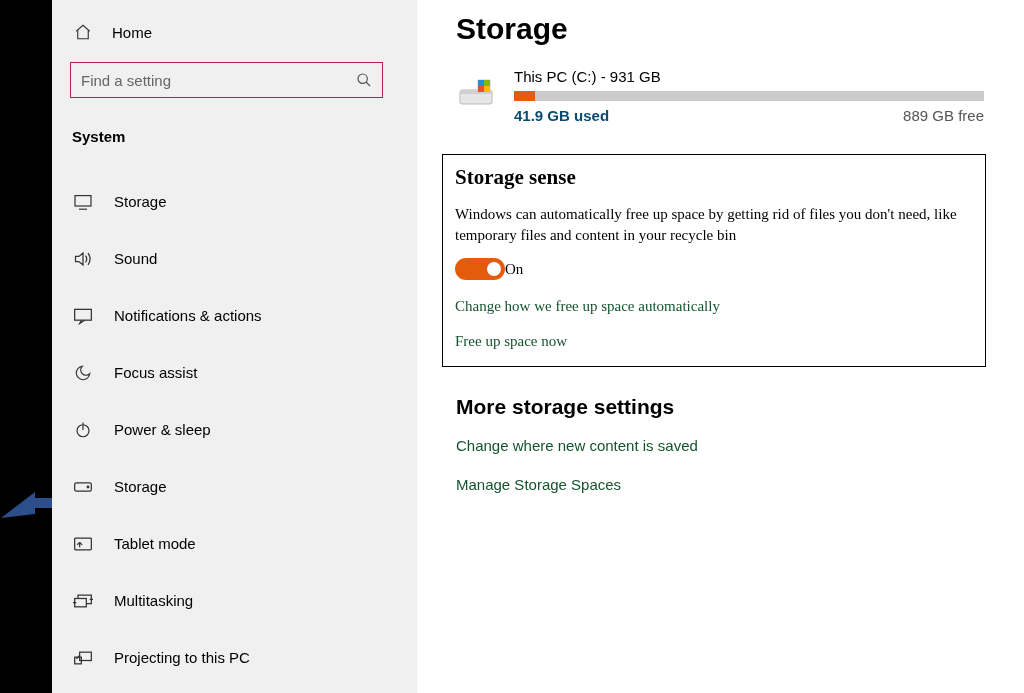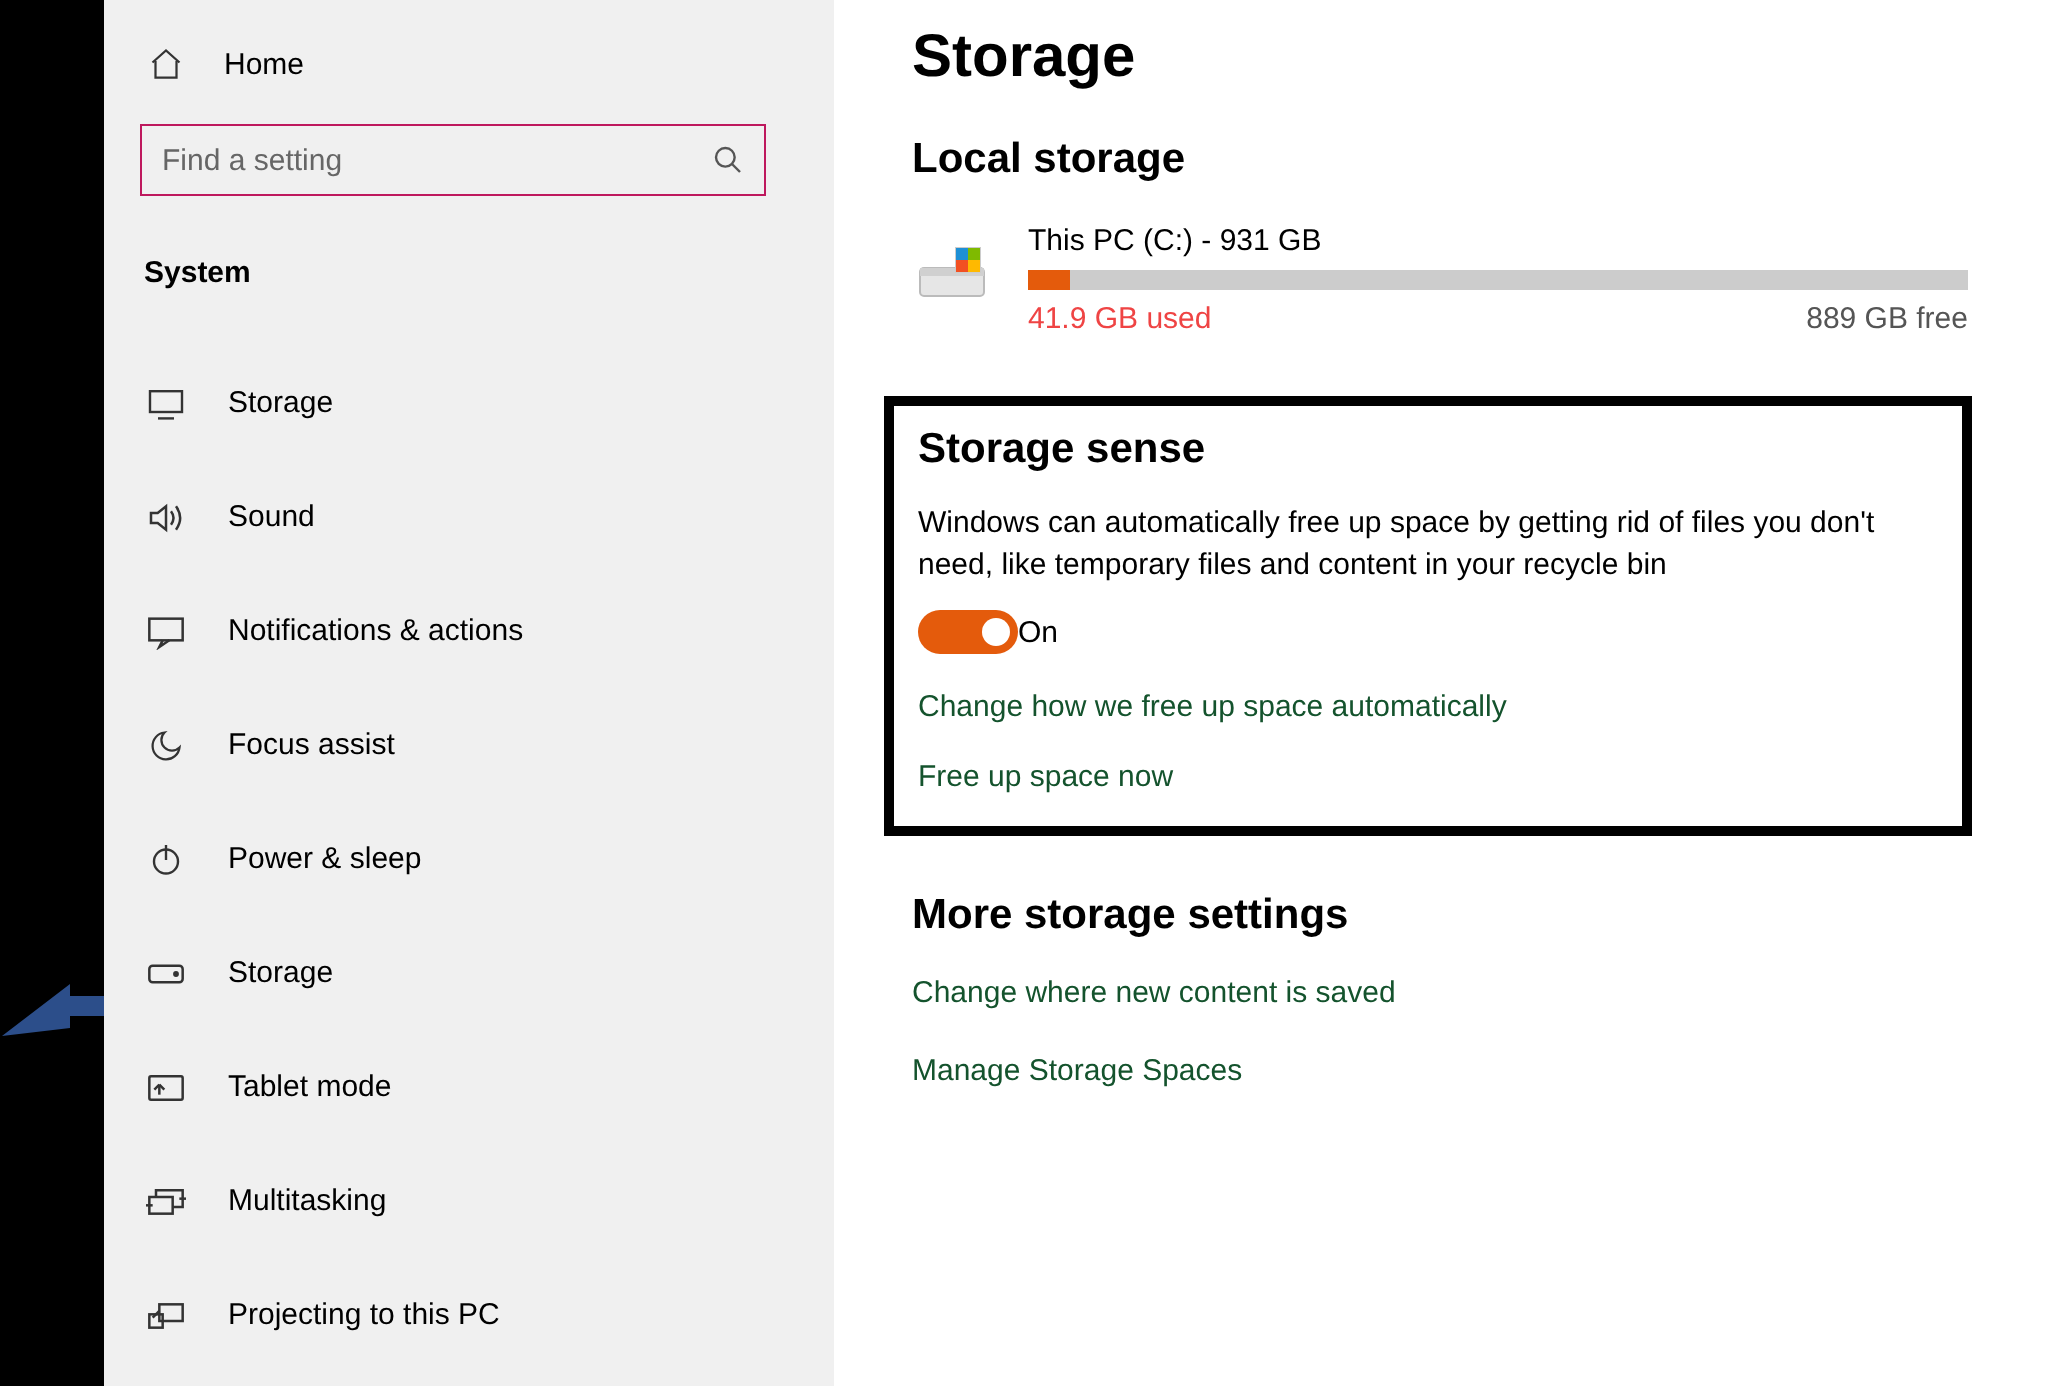--- a/index.html
+++ b/index.html
@@ -86,28 +86,29 @@
   h1.page-title { font-weight: 600; font-size: 30px; margin-bottom: 22px; }
   h2.section-title { font-weight: 600; font-size: 21px; margin-top: 6px; margin-bottom: 20px; }
 
   .drive-block { display: flex; gap: 18px; margin-bottom: 30px; }
   .drive-icon { width: 40px; height: 40px; position: relative; margin-top: 4px; }
   .drive-info { flex: 1; }
   .drive-name { font-size: 15px; margin-bottom: 6px; }
   .progress-bar { width: 100%; height: 10px; background: #ccc; position: relative; margin-bottom: 6px; }
   .progress-fill { position: absolute; left: 0; top: 0; height: 100%; background: #e45b0c; width: 4.5%; }
   .drive-stats { display: flex; justify-content: space-between; font-size: 15px; }
-  .used-label { color: #ef4444; }
+  .used-label { color: #0c4a6e; font-weight: bold; }
   .free-label { color: #555; }
 
   .storage-sense-box {
-    border: 5px solid #000000;
+    border: 1px solid #000000;
     padding: 10px 12px 16px 12px;
     margin-left: -14px;
     margin-right: -2px;
+    font-family: Liberation Serif, serif;
   }
   .storage-sense-box h2.section-title { margin-top: 0; margin-bottom: 14px; }
   .sense-desc { font-size: 15px; line-height: 1.4; margin-bottom: 12px; }
   .toggle-row { display: flex; align-items: center; margin-bottom: 18px; }
   .toggle {
     width: 50px; height: 22px; border-radius: 11px; background: #e45b0c;
     position: relative;
   }
   .toggle-knob {
     width: 14px; height: 14px; border-radius: 50%; background: #fff;
@@ -261,21 +262,20 @@
       </span>
       <span class="label">Projecting to this PC</span>
     </div>
 
   </div>
 </div>
 
 <div class="main">
   <h1 class="page-title">Storage</h1>
 
-  <h2 class="section-title">Local storage</h2>
 
   <div class="drive-block">
     <div class="drive-icon">
       <svg width="40" height="40" viewBox="0 0 40 40">
         <rect x="4" y="18" width="32" height="14" rx="2" fill="#e6e6e6" stroke="#bbb"></rect>
         <rect x="4" y="18" width="32" height="4" fill="#d0d0d0"></rect>
         <rect x="22" y="8" width="12" height="12" fill="#fff" stroke="#ccc"></rect>
         <rect x="22" y="8" width="6" height="6" fill="#1e90d6"></rect>
         <rect x="28" y="8" width="6" height="6" fill="#7fba00"></rect>
         <rect x="22" y="14" width="6" height="6" fill="#f25022"></rect>

